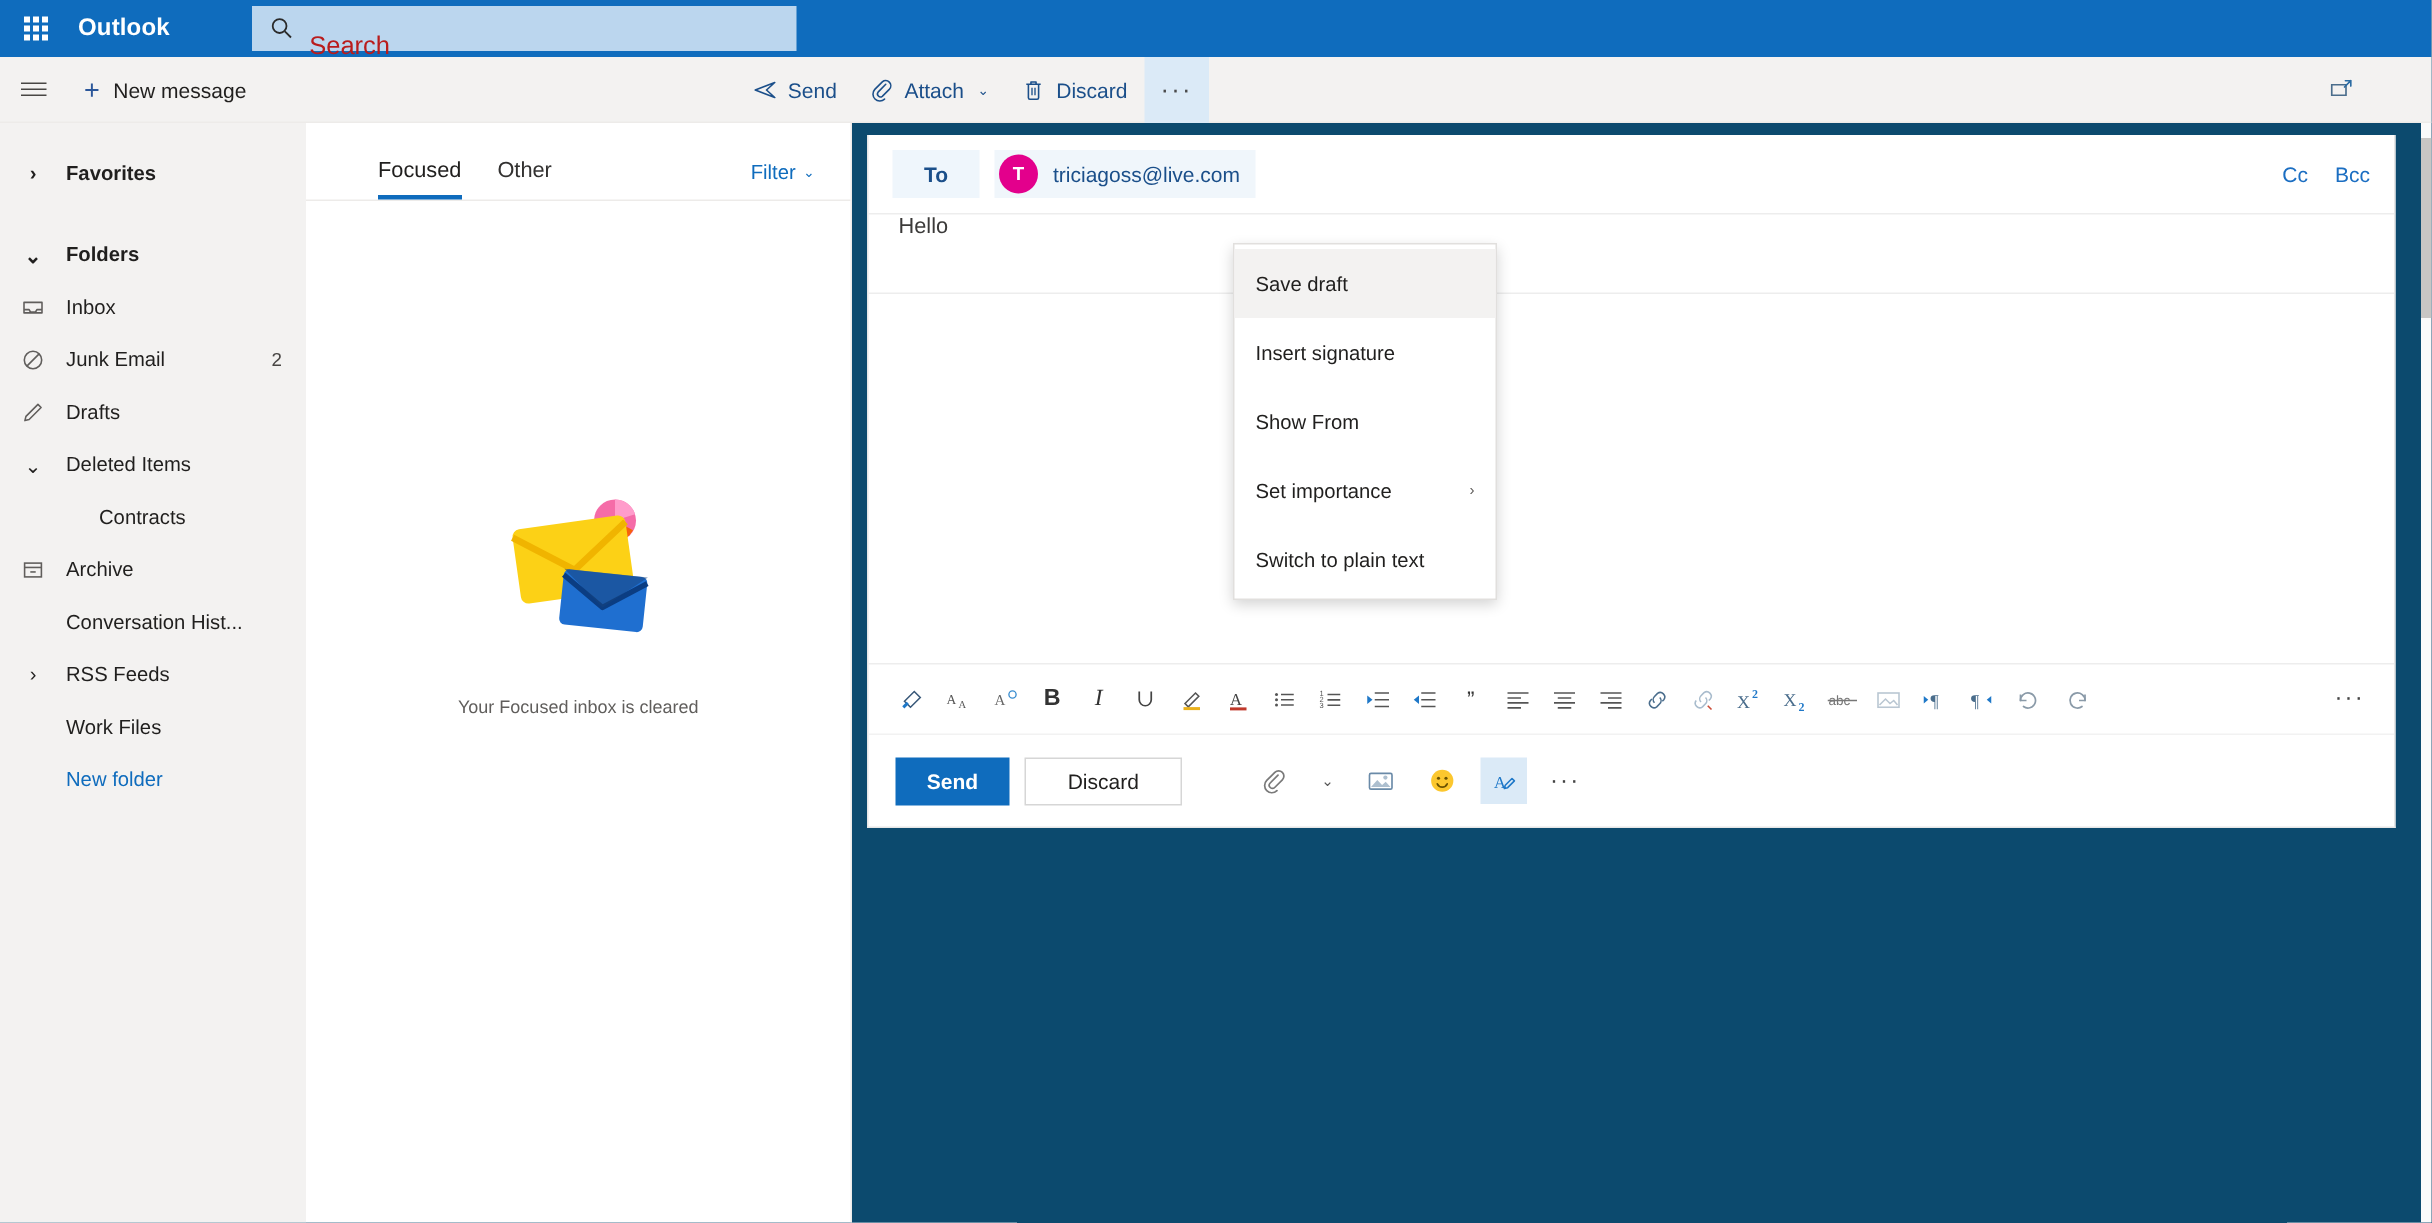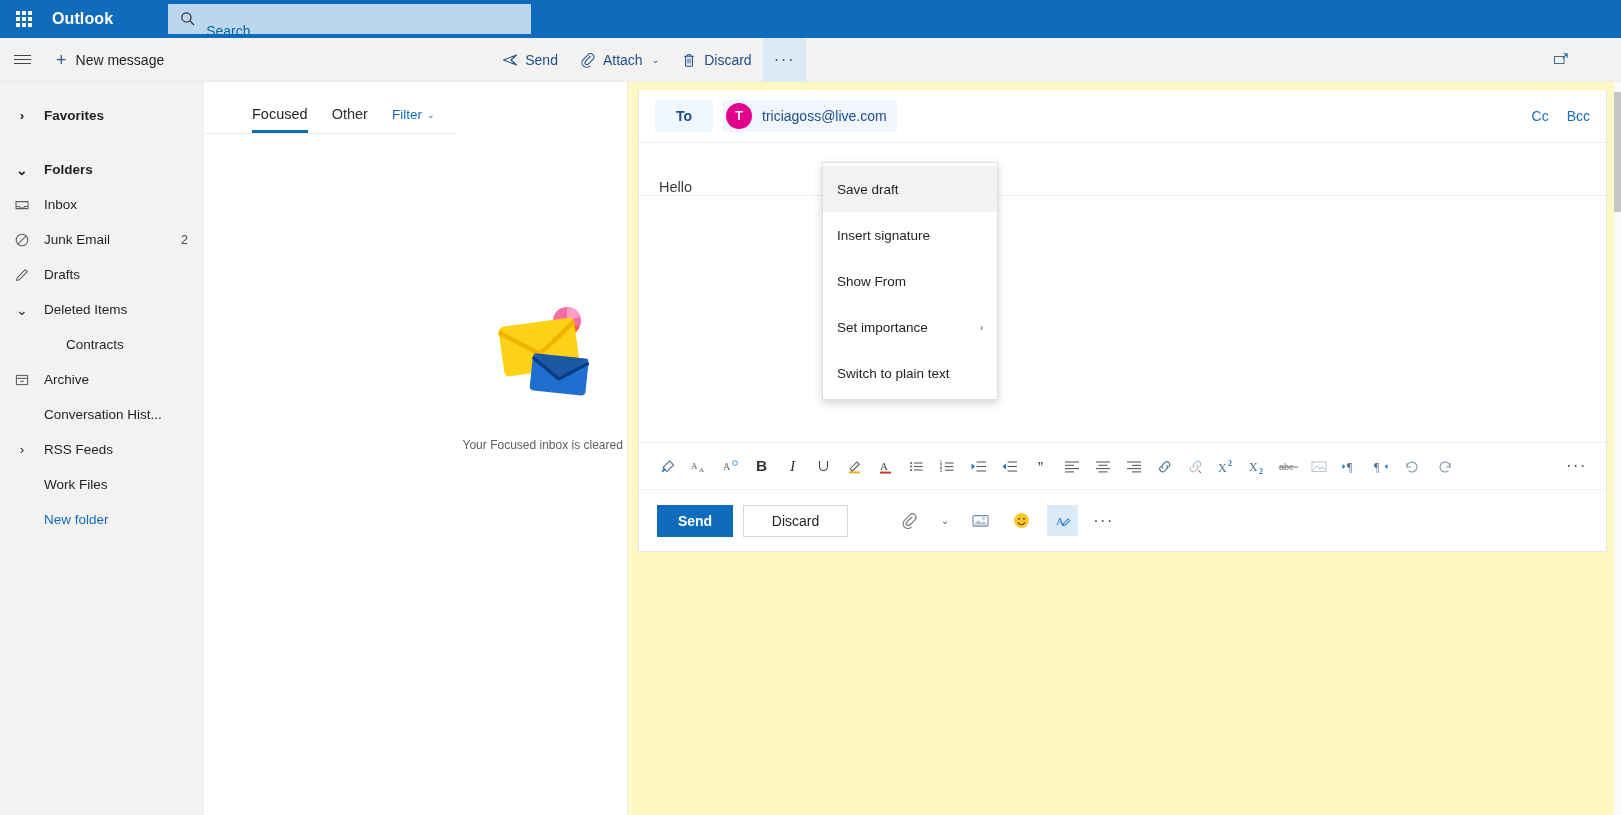--- a/index.html
+++ b/index.html
@@ -21,21 +21,21 @@
   #waffle .grid i { background:#fff; width:4px; height:4px; display:block; }
   #brand {
     color:#fff; font-size:16px; font-weight:bold; letter-spacing:.1px;
     margin-left:4px; white-space:nowrap;
   }
   #search-box {
     margin-left:55px; width:363px; height:30px; background:#bbd6ee;
     display:flex; align-items:center; padding:0 12px; cursor:text;
   }
   #search-box .s-ico { width:16px; height:16px; margin-right:10px; flex:none; }
-  #search-box .s-txt { font-size:14px; color:#0369a1;margin-top:24px; }
+  #search-box .s-txt { font-size:17px; color:#b91c1c;margin-top:24px; }
 
   
   #command-bar {
     height:44px; background:#f3f2f1; display:flex; align-items:center;
     position:relative; z-index:30; border-bottom:1px solid #edebe9;
   }
   #hamburger { width:44px; height:44px; display:flex; align-items:center; justify-content:center; cursor:pointer; }
   #hamburger span { display:block; width:17px; height:1.6px; background:#484644; margin:2.6px 0; }
   #new-message {
     display:flex; align-items:center; gap:9px; padding:0 12px; height:44px;
@@ -70,57 +70,57 @@
   .nav-row .nav-ico { width:44px; flex:none; display:flex; align-items:center; justify-content:center; }
   .nav-row .nav-label { flex:1; white-space:nowrap; overflow:hidden; text-overflow:ellipsis; }
   .nav-row .nav-count { font-size:12.5px; color:#484644; }
   .nav-row.group-head { font-weight:600; }
   .nav-row.group-head .nav-label { font-weight:600; }
   .nav-row.indent .nav-label { padding-left:22px; }
   .nav-row.link .nav-label { color:#0f6cbd; }
   .sec-gap { height:19px; }
 
   
-  #msglist { width:424px; flex:none; background:#fff; border-right:1px solid #edebe9;
-             display:flex; }
+  #msglist { width:364px; flex:none; background:#fff; border-right:1px solid #edebe9;
+             display:flex; flex-direction:column; }
   #list-tabs { height:52px; display:flex; align-items:flex-end; padding:0 24px 0 48px;
                border-bottom:1px solid #edebe9; }
   .ltab { font-size:14.5px; color:#323130; padding-bottom:11px; margin-right:24px;
           cursor:pointer; position:relative; }
   .ltab.sel { color:#201f1e; }
   .ltab.sel::after { content:""; position:absolute; left:0; right:0; bottom:0;
                      height:3px; background:#0f6cbd; }
   #filter-btn { margin-left:auto; padding-bottom:11px; font-size:13.5px; color:#0f6cbd;
                 cursor:pointer; display:flex; align-items:center; gap:5px; }
   #filter-btn .chev { font-size:9px; }
   #empty-state { flex:1; display:flex; flex-direction:column; align-items:center;
                  justify-content:center; padding-bottom:150px; }
   #empty-art { width:120px; height:120px; margin-bottom:22px; }
   #empty-text { font-size:12px; color:#605e5c; text-align:center; line-height:1.5;
                 max-width:170px; }
 
   
-  #compose { flex:1; background:#fef9c3; padding:8px 14px 0 10px; min-width:0; }
+  #compose { flex:1; background:#0c4a6e; padding:8px 24px 0 10px; min-width:0; }
   #compose-card { background:#fff; border:1px solid #e6e6e6; border-top:none; }
   .field-row { display:flex; align-items:center; height:53px; border-bottom:1px solid #ededed;
                padding:0 16px; }
   #to-chip-label {
     width:58px; height:32px; background:#eff6fc; display:flex; align-items:center;
     justify-content:center; font-size:14px; color:#1b4f8a; font-weight:600; cursor:pointer;
     margin-right:10px; flex:none;
   }
   .recipient { display:flex; align-items:center; gap:10px; background:#f0f6fb;
                padding:3px 10px 3px 3px; cursor:pointer; }
   .avatar { width:26px; height:26px; border-radius:50%; background:#e3008c; color:#fff;
             font-size:12.5px; display:flex; align-items:center; justify-content:center;
             font-weight:600; flex:none; }
   .recipient .addr { font-size:14px; color:#1b4f8a; white-space:nowrap; }
   .ccbcc { margin-left:auto; display:flex; gap:18px; }
   .ccbcc span { font-size:14px; color:#1b6ec2; cursor:pointer; }
-  #subject-row { height:53px; display:flex; align-items:flex-end; padding:0 20px;
+  #subject-row { height:53px; display:flex; align-items:flex-start; padding:0 20px;
                  border-bottom:1px solid #ededed; }
   #subject-val { font-size:14.5px; color:#3b3a39; }
   #body-area { height:246px; padding:16px 20px; font-size:14.5px; color:#201f1e; cursor:text; }
 
   
   #format-bar { height:47px; border-top:1px solid #ededed; display:flex; align-items:center;
                 padding:0 14px; gap:0px; }
   .fbtn { width:31px; height:31px; display:flex; align-items:center; justify-content:center;
           cursor:pointer; flex:none; }
   .fbtn.txt { font-size:15px; color:#333; }

